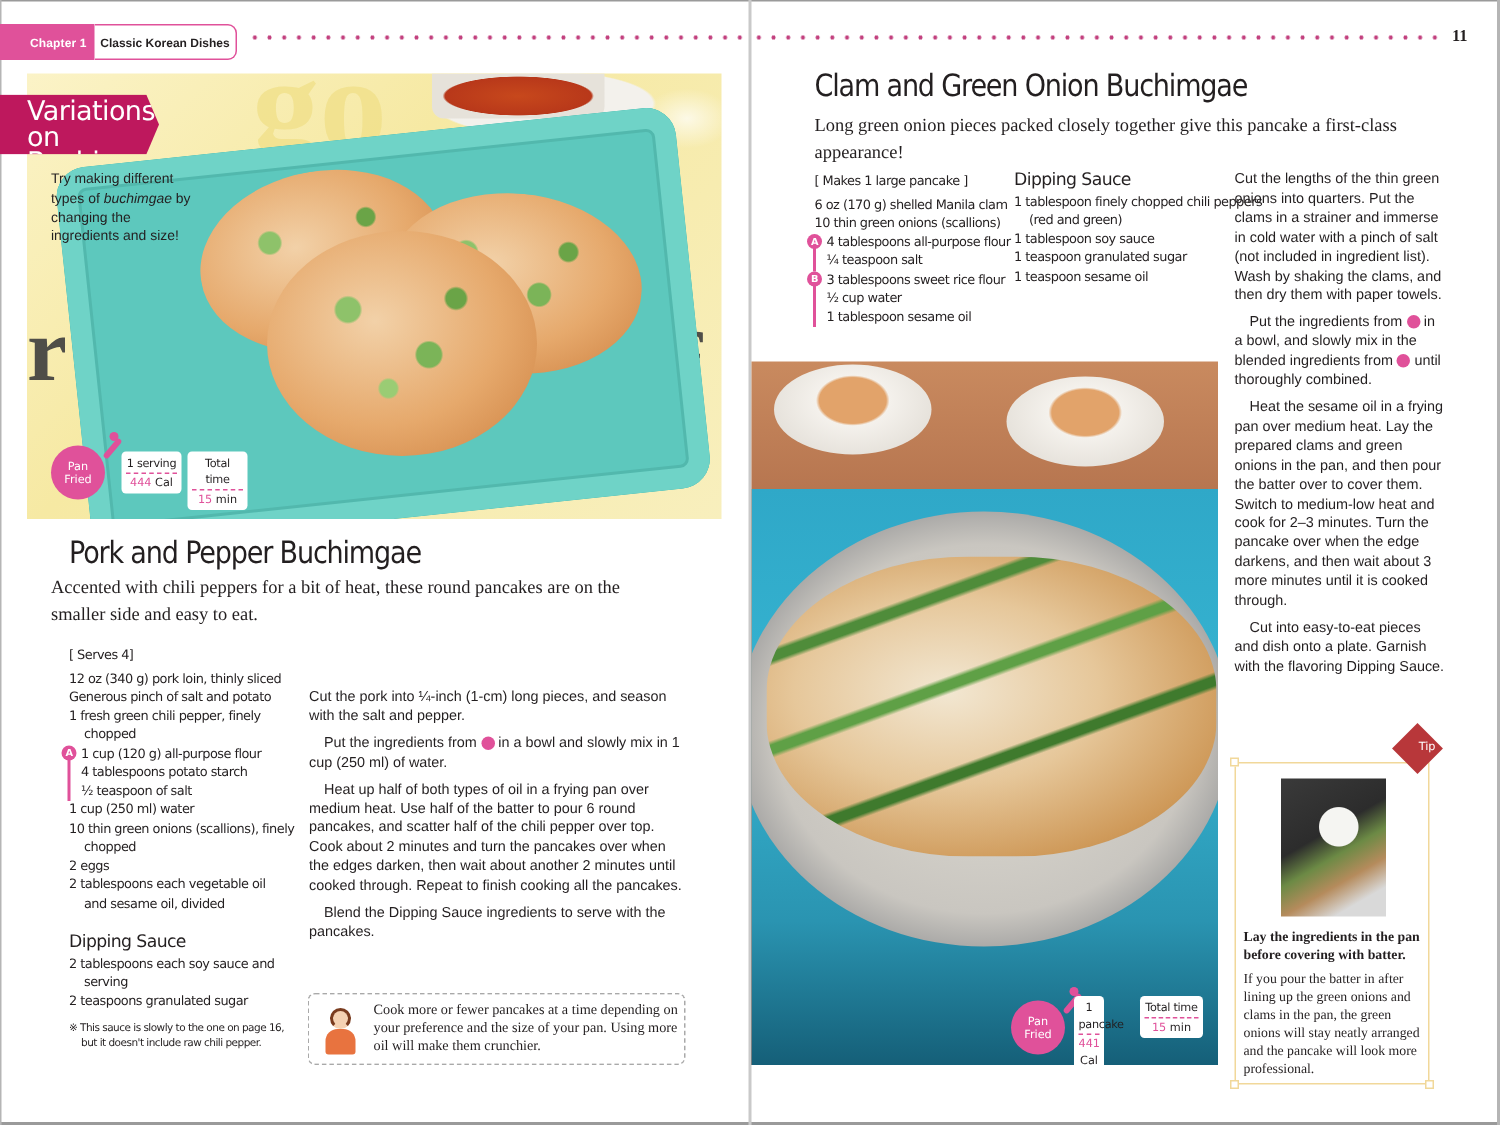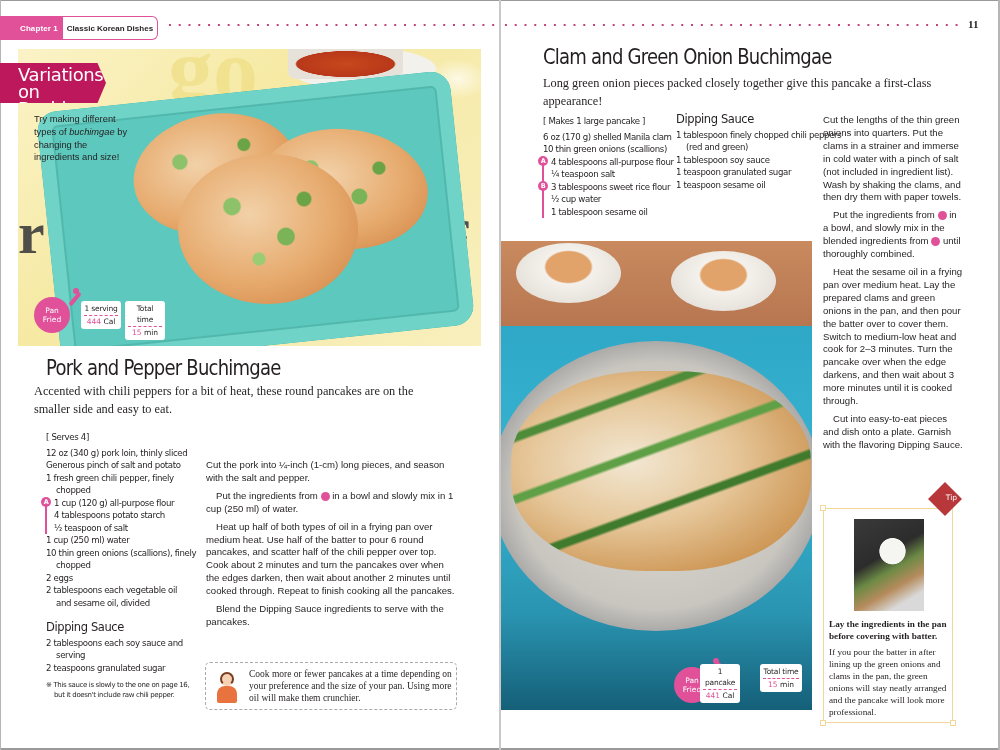--- a/index.html
+++ b/index.html
@@ -245,21 +245,21 @@
   <div class="cloth"></div>
   <div class="plate-r"></div>
   <div class="pj"></div>
 </div>
 
 <div class="pan-badge" style="left:674px;top:667px;">
   <span class="handle-dot"></span>
   <span>Pan</span>
   <span>Fried</span>
 </div>
-<div class="stat" style="left:700px;top:664px;width:40px;">
+<div class="stat" style="left:716px;top:664px;width:20px;">
   <div class="top">1 pancake</div>
   <div><span class="val">441</span> <span>Cal</span></div>
 </div>
 <div class="stat" style="left:760px;top:664px;width:42px;">
   <div class="top">Total time</div>
   <div><span class="val">15</span> <span>min</span></div>
 </div>
 
 <div class="tip-r">
   <span class="corner" style="left:-4px;top:-4px;"></span>

